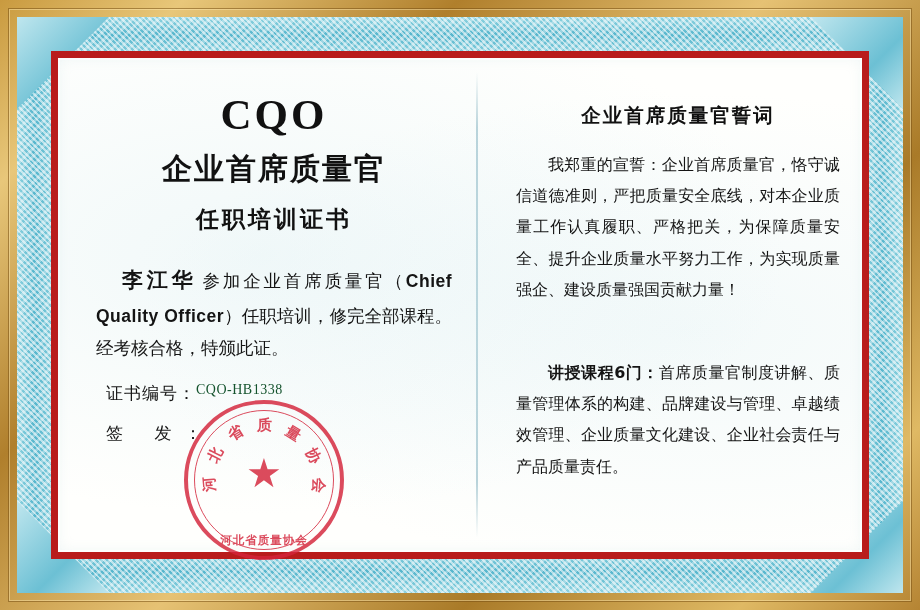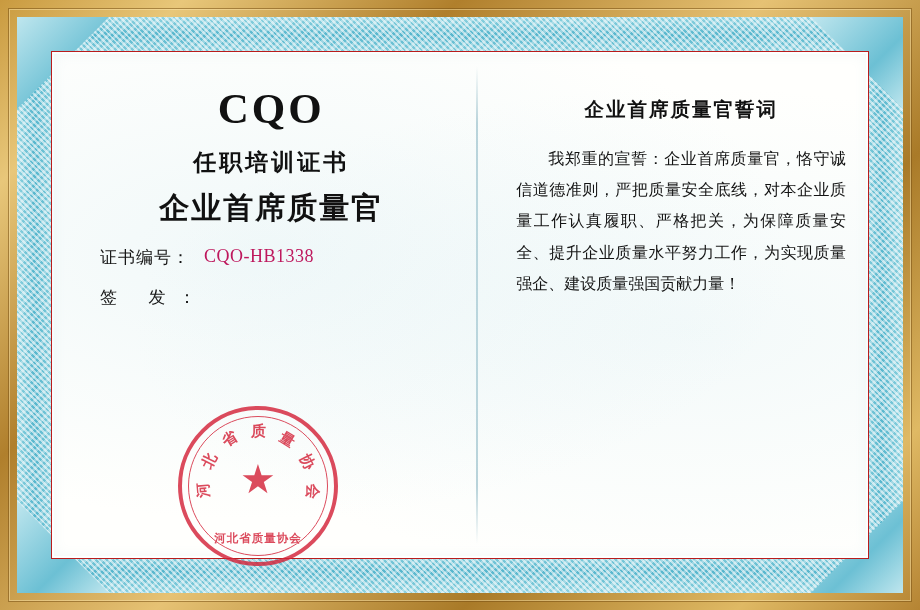--- a/index.html
+++ b/index.html
@@ -75,21 +75,21 @@
   #corner-br { bottom: 0; right: 0; clip-path: polygon(100% 0, 100% 100%, 0 100%); }
 
   
   #content-board {
     position: absolute;
     top: 34px;
     left: 34px;
     right: 34px;
     bottom: 34px;
     background: #fffffd;
-    border: 1px solid #b91c1c;
+    border: 7px solid #b91c1c;
     box-shadow: inset 0 0 0 2px #ffffff, inset 0 0 14px rgba(120, 180, 195, 0.13);
     display: flex;
   }
 
   
   #watermark {
     position: absolute;
     inset: 0;
     background:
       radial-gradient(ellipse at 25% 40%, rgba(190, 225, 235, 0.22) 0%, rgba(255,255,255,0) 62%),
@@ -173,24 +173,23 @@
     font-family: "DejaVu Sans", sans-serif;
     font-size: 17px;
     color: #141414;
   }
   .field-label {
     letter-spacing: 1px;
     white-space: nowrap;
   }
   .field-label.spaced { letter-spacing: 13px; }
   .field-value {
-    margin-left: 14px;
     font-family: "Liberation Serif", serif;
-    font-size: 18px;
-    color: #be185d;
+    font-size: 14px;
+    color: #14532d;
     letter-spacing: 0.5px;
   }
   .field-value.cn { font-family: "DejaVu Sans", sans-serif; }
 
   
   #official-seal {
     position: absolute;
     left: 126px;
     bottom: -8px;
     width: 152px;
@@ -209,21 +208,21 @@
     border: 1.5px solid #d4243a;
   }
   #seal-star {
     font-size: 40px;
     color: #d4243a;
     line-height: 1;
     margin-top: -14px;
   }
   #seal-org-text {
     position: absolute;
-    bottom: 16px;
+    bottom: 8px;
     left: 0;
     right: 0;
     text-align: center;
     font-family: "DejaVu Sans", sans-serif;
     font-size: 11.5px;
     letter-spacing: 1px;
     color: #d4243a;
     font-weight: 700;
   }
   .seal-arc-char {
@@ -276,23 +275,26 @@
     <div class="corner" id="corner-tr"></div>
     <div class="corner" id="corner-bl"></div>
     <div class="corner" id="corner-br"></div>
 
     <div id="content-board">
       <div id="watermark"></div>
 
       <div class="col" id="left-column">
 
         <div id="cqo-logo">CQO</div>
+        <div id="cert-title-cn">企业首席质量官</div>
         <div id="cert-subtitle-cn">任职培训证书</div>
-        <div id="cert-title-cn">企业首席质量官</div>
-
+
+        <p id="body-paragraph">
+          <span id="recipient-name">李江华</span><span>参加企业首席质量官</span><span>（</span><span class="en-inline">Chief  Quality  Officer</span><span>）任职培训，</span><span>修完全部课程。经考核合格，特颁此证。</span>
+        </p>
 
         <div class="field-row">
           <span class="field-label">证书编号：</span>
           <span class="field-value">CQO-HB1338</span>
         </div>
 
         <div class="field-row">
           <span class="field-label spaced">签  发：</span>
           <span class="field-value"></span>
         </div>
@@ -315,18 +317,19 @@
       </div>
 
       <div id="center-fold"></div>
 
       <div class="col" id="right-column">
 
         <div class="right-heading">企业首席质量官誓词</div>
         <p class="right-paragraph">我郑重的宣誓：企业首席质量官，恪守诚信道德准则，严把质量安全底线，对本企业质量工作认真履职、严格把关，为保障质量安全、提升企业质量水平努力工作，为实现质量强企、建设质量强国贡献力量！</p>
 
         <div id="course-section">
+          <p class="right-paragraph"><span class="bold-lead">讲授课程6门：</span><span>首席质量官制度讲解、质量管理体系的构建、品牌建设与管理、卓越绩效管理、企业质量文化建设、企业社会责任与产品质量责任。</span></p>
         </div>
       </div>
 
     </div>
   </div>
 </div>
 
 </body></html>

